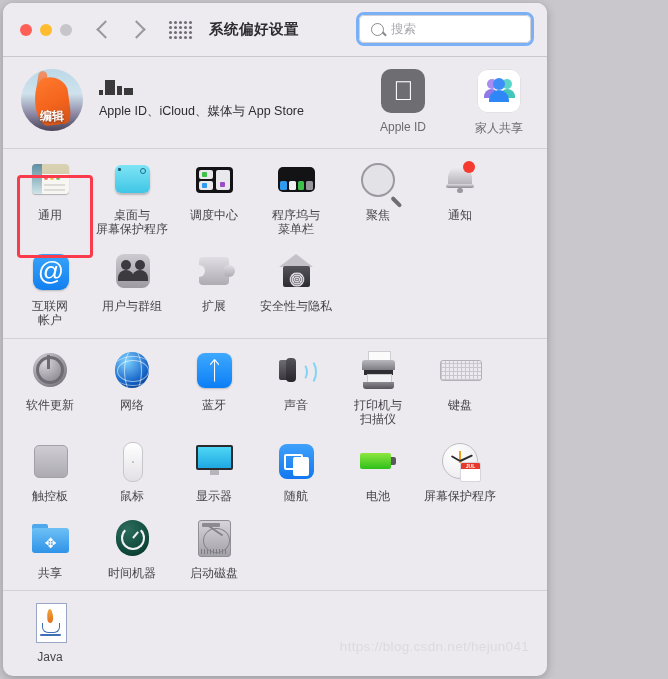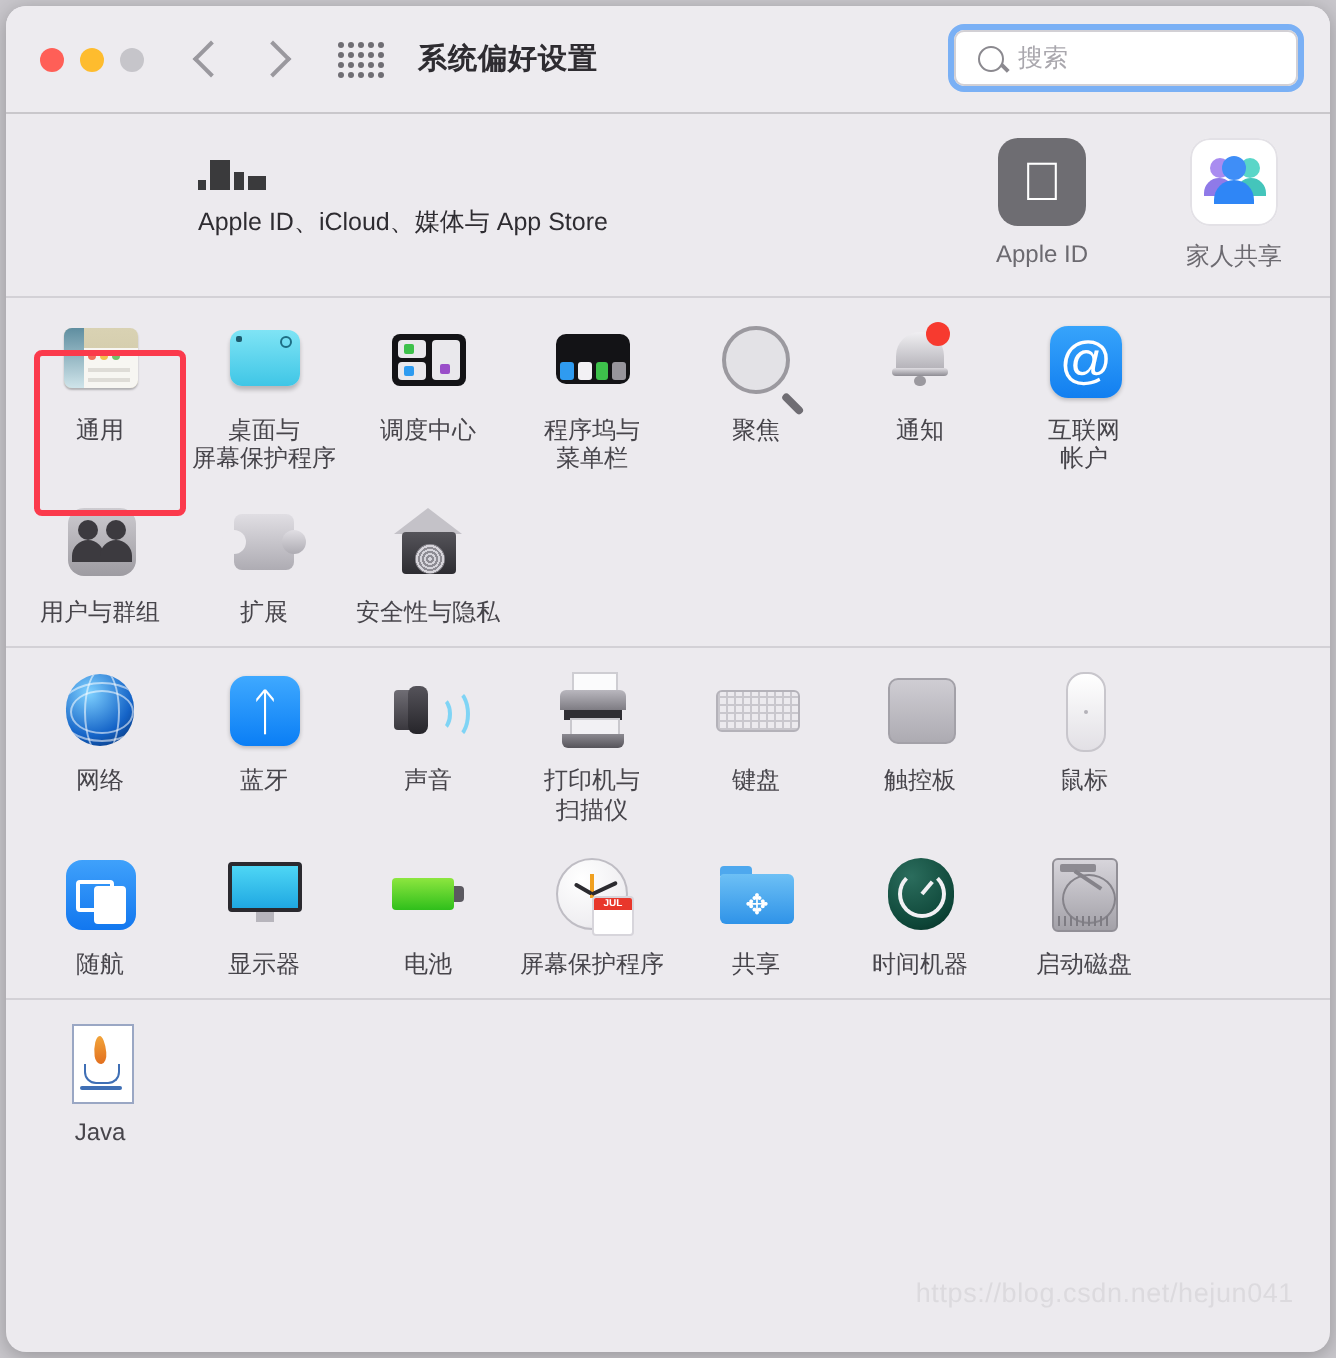--- a/index.html
+++ b/index.html
@@ -3,21 +3,21 @@
 <meta charset="utf-8">
 <style>
   html,body{margin:0;padding:0;}
   body{
     width:668px;height:679px;overflow:hidden;
     background:#c9c7cc;
     font-family:"Liberation Sans","DejaVu Sans",sans-serif;
     -webkit-font-smoothing:antialiased;
   }
   .window{
-    position:absolute;left:3px;top:3px;width:662px;height:673px;
+    position:absolute;left:3px;top:3px;width:544px;height:673px;
     background:#eceaee;border-radius:10px;
     box-shadow:0 2px 10px rgba(0,0,0,.25);
     overflow:hidden;
   }
 
   
   .titlebar{
     position:relative;height:53px;background:#edebef;
     border-bottom:1px solid #c9c7cb;
     display:flex;align-items:center;
@@ -386,20 +386,25 @@
     <div class="searchwrap">
       <div class="searchring"></div>
       <div class="searchfield">
         <div class="mag"></div>
         <div class="searchph">搜索</div>
       </div>
     </div>
   </div>
 
   <div class="banner">
+    <div class="avatar">
+      <div class="arm"></div>
+      <div class="robe"></div>
+      <div class="edit">编辑</div>
+    </div>
 
     <div class="bannertext">
       <div class="redact">
         <span style="width:4px;height:5px;"></span>
         <span style="width:10px;height:15px;"></span>
         <span style="width:5px;height:9px;"></span>
         <span style="width:9px;height:7px;"></span>
       </div>
       <div class="bsub">Apple ID、iCloud、媒体与 App Store</div>
     </div>
@@ -548,20 +553,28 @@
       </div>
 
     </div>
   </div>
 
   <div class="divider"></div>
 
   <div class="section">
     <div class="rowgrid">
 
+      <div class="cell">
+        <div class="iconbox">
+          <div class="swupd">
+              <div class="gear"></div>
+            </div>
+        </div>
+        <div class="label">软件更新</div>
+      </div>
 
       <div class="cell">
         <div class="iconbox">
           <div class="net">
               <i class="m1"></i>
               <i class="m2"></i>
               <i class="m3"></i>
             </div>
         </div>
         <div class="label">网络</div>
@@ -617,36 +630,36 @@
 
       <div class="cell">
         <div class="iconbox">
             <div class="mouse"></div>
           </div>
         <div class="label">鼠标</div>
       </div>
 
       <div class="cell">
         <div class="iconbox">
+          <div class="display">
+              <div class="scr"></div>
+              <div class="foot"></div>
+            </div>
+        </div>
+        <div class="label">显示器</div>
+      </div>
+
+      <div class="cell">
+        <div class="iconbox">
           <div class="sidecar">
               <div class="lap"></div>
               <div class="pad"></div>
             </div>
         </div>
         <div class="label">随航</div>
-      </div>
-
-      <div class="cell">
-        <div class="iconbox">
-          <div class="display">
-              <div class="scr"></div>
-              <div class="foot"></div>
-            </div>
-        </div>
-        <div class="label">显示器</div>
       </div>
 
       <div class="cell">
         <div class="iconbox">
           <div class="batt">
               <div class="shell"></div>
               <div class="cap"></div>
             </div>
         </div>
         <div class="label">电池</div>

